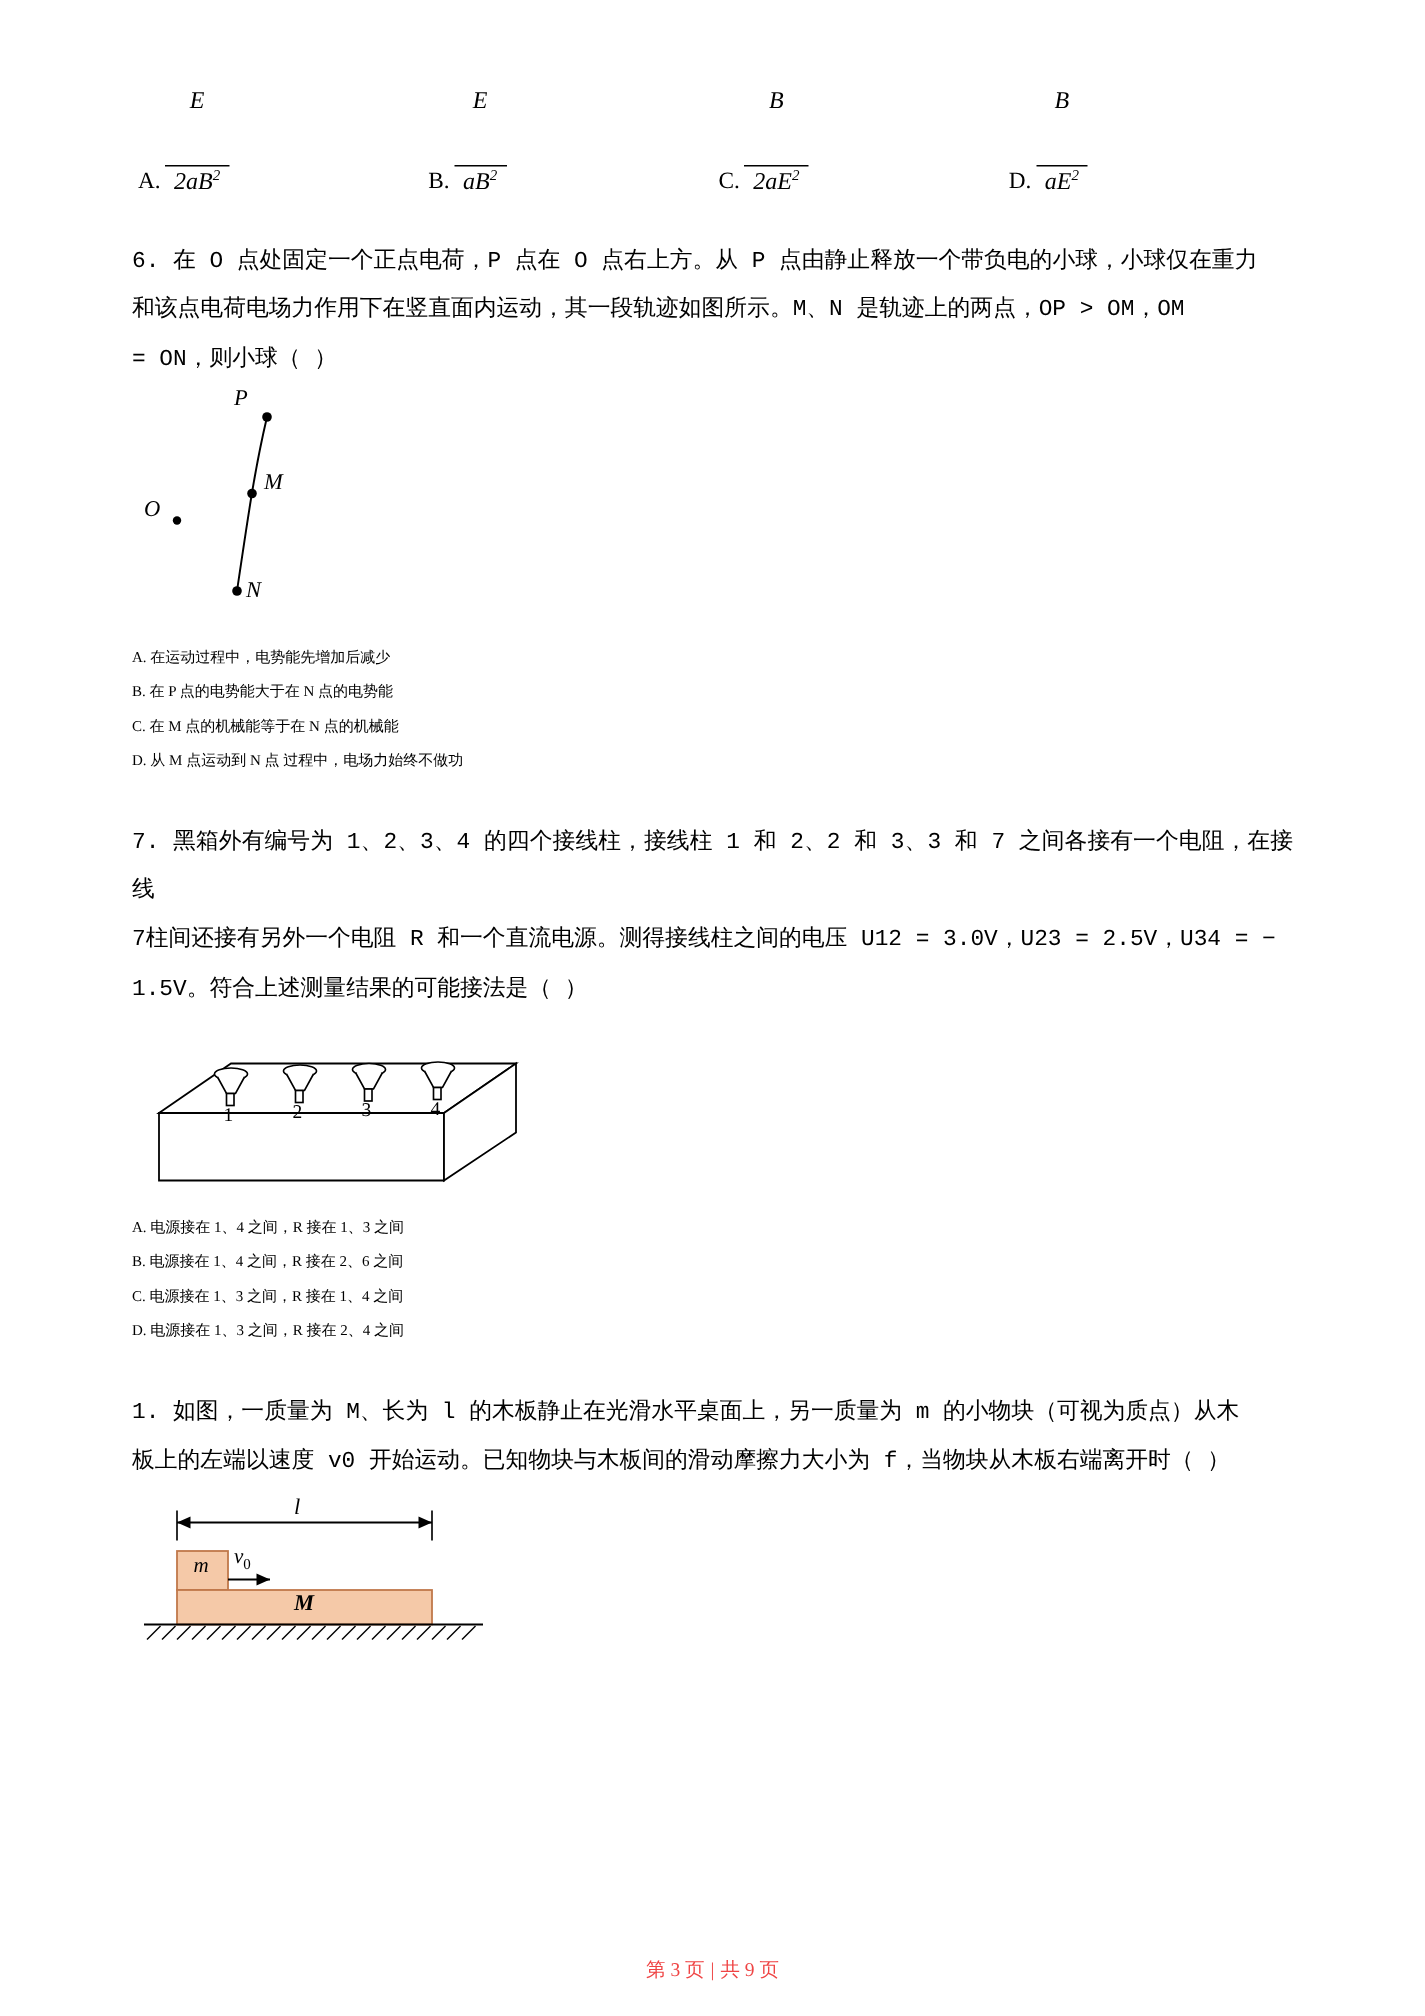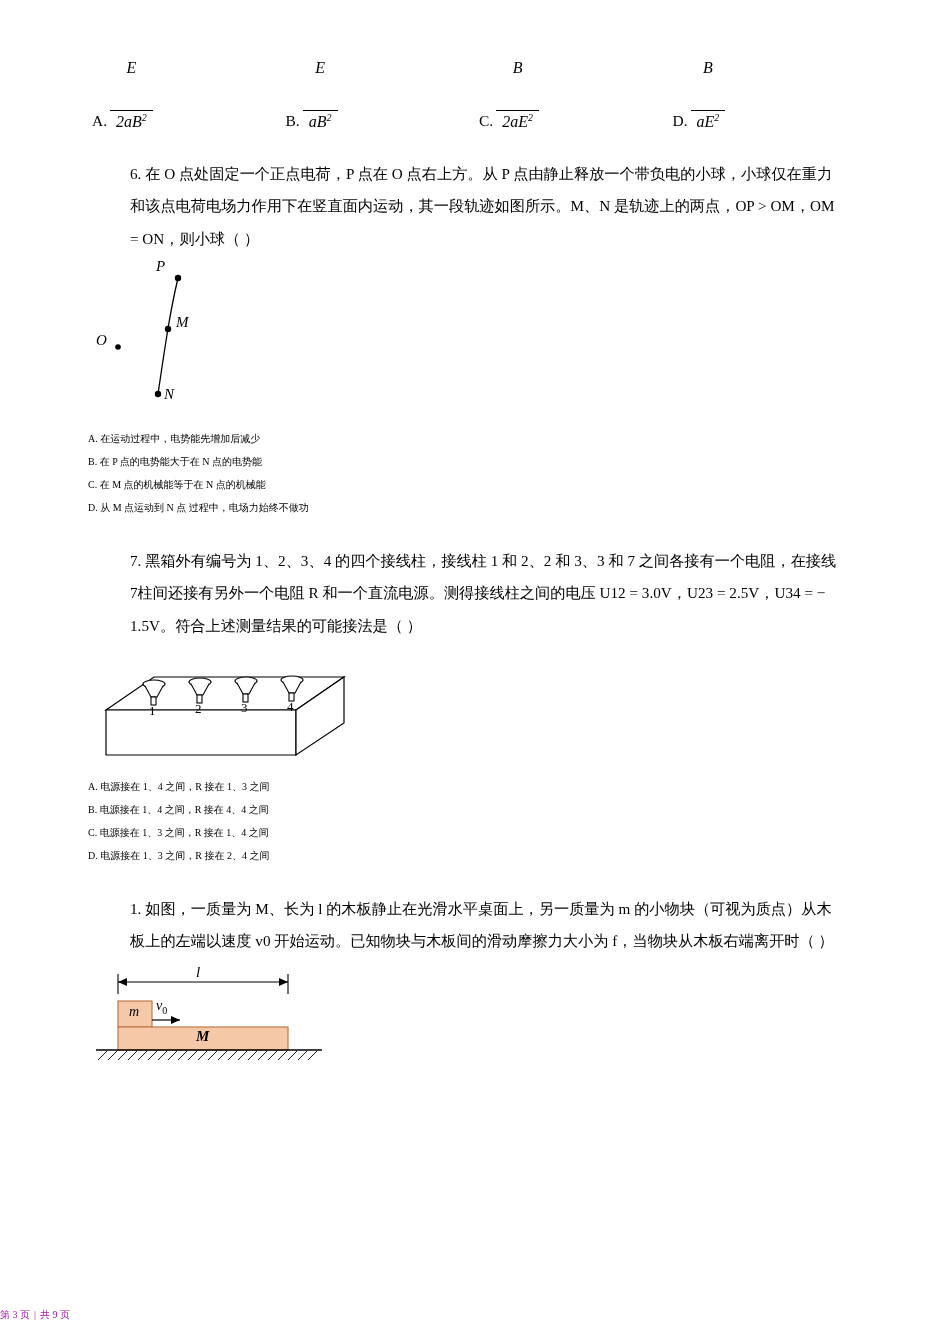--- a/index.html
+++ b/index.html
@@ -71,22 +71,21 @@
     font-style: normal;
   }
   
   .q-block {
     margin-top: 26px;
   }
   .ptext {
     font-size: 15.2px;
     line-height: 2.15;
     text-align: justify;
-    font-family: Liberation Serif, serif;
-    margin-left: 42px;
+    font-family: Liberation Mono, monospace;
   }
   .opt {
     font-size: 10px;
     line-height: 2.3;
     font-family: "Liberation Serif", "DejaVu Serif", serif;
   }
   
   .fig1 {
     position: relative;
     height: 165px;
@@ -106,23 +105,23 @@
     height: 105px;
     margin-top: 10px;
     margin-left: 8px;
   }
   
   .footer {
     position: absolute;
     left: 0;
     right: 0;
     bottom: 22px;
-    text-align: left;
-    font-size: 10px;
-    color: #a21caf;
+    text-align: center;
+    font-size: 13px;
+    color: #ef4444;
     font-family: "Liberation Serif", serif;
   }
   .footer .sep { margin: 0 4px; }
 </style>
 </head>
 <body>
 
 <div class="page">
 
   <div class="choice-row">
@@ -226,21 +225,21 @@
           <rect x="193" y="38" width="5" height="8" fill="#fff" stroke="#000" stroke-width="1.1"></rect>
         </g>
       </svg>
       <span style="position:absolute; left:53px; top:48px; font-size:13px;">1</span>
       <span style="position:absolute; left:99px; top:46px; font-size:13px;">2</span>
       <span style="position:absolute; left:145px; top:45px; font-size:13px;">3</span>
       <span style="position:absolute; left:191px; top:44px; font-size:13px;">4</span>
     </div>
 
     <div class="opt">A. 电源接在 1、4 之间，R 接在 1、3 之间</div>
-    <div class="opt">B. 电源接在 1、4 之间，R 接在 4、4 之间</div>
+    <div class="opt">B. 电源接在 1、4 之间，R 接在 2、6 之间</div>
     <div class="opt">C. 电源接在 1、3 之间，R 接在 1、4 之间</div>
     <div class="opt">D. 电源接在 1、3 之间，R 接在 2、4 之间</div>
   </div>
 
   <div class="q-block">
     <div class="ptext">1. 如图，一质量为 M、长为 l 的木板静止在光滑水平桌面上，另一质量为 m 的小物块（可视为质点）从木</div>
     <div class="ptext">板上的左端以速度 v0 开始运动。已知物块与木板间的滑动摩擦力大小为 f，当物块从木板右端离开时（  ）</div>
 
     <div class="fig3">
       <svg width="260" height="105" viewBox="0 0 260 105">

